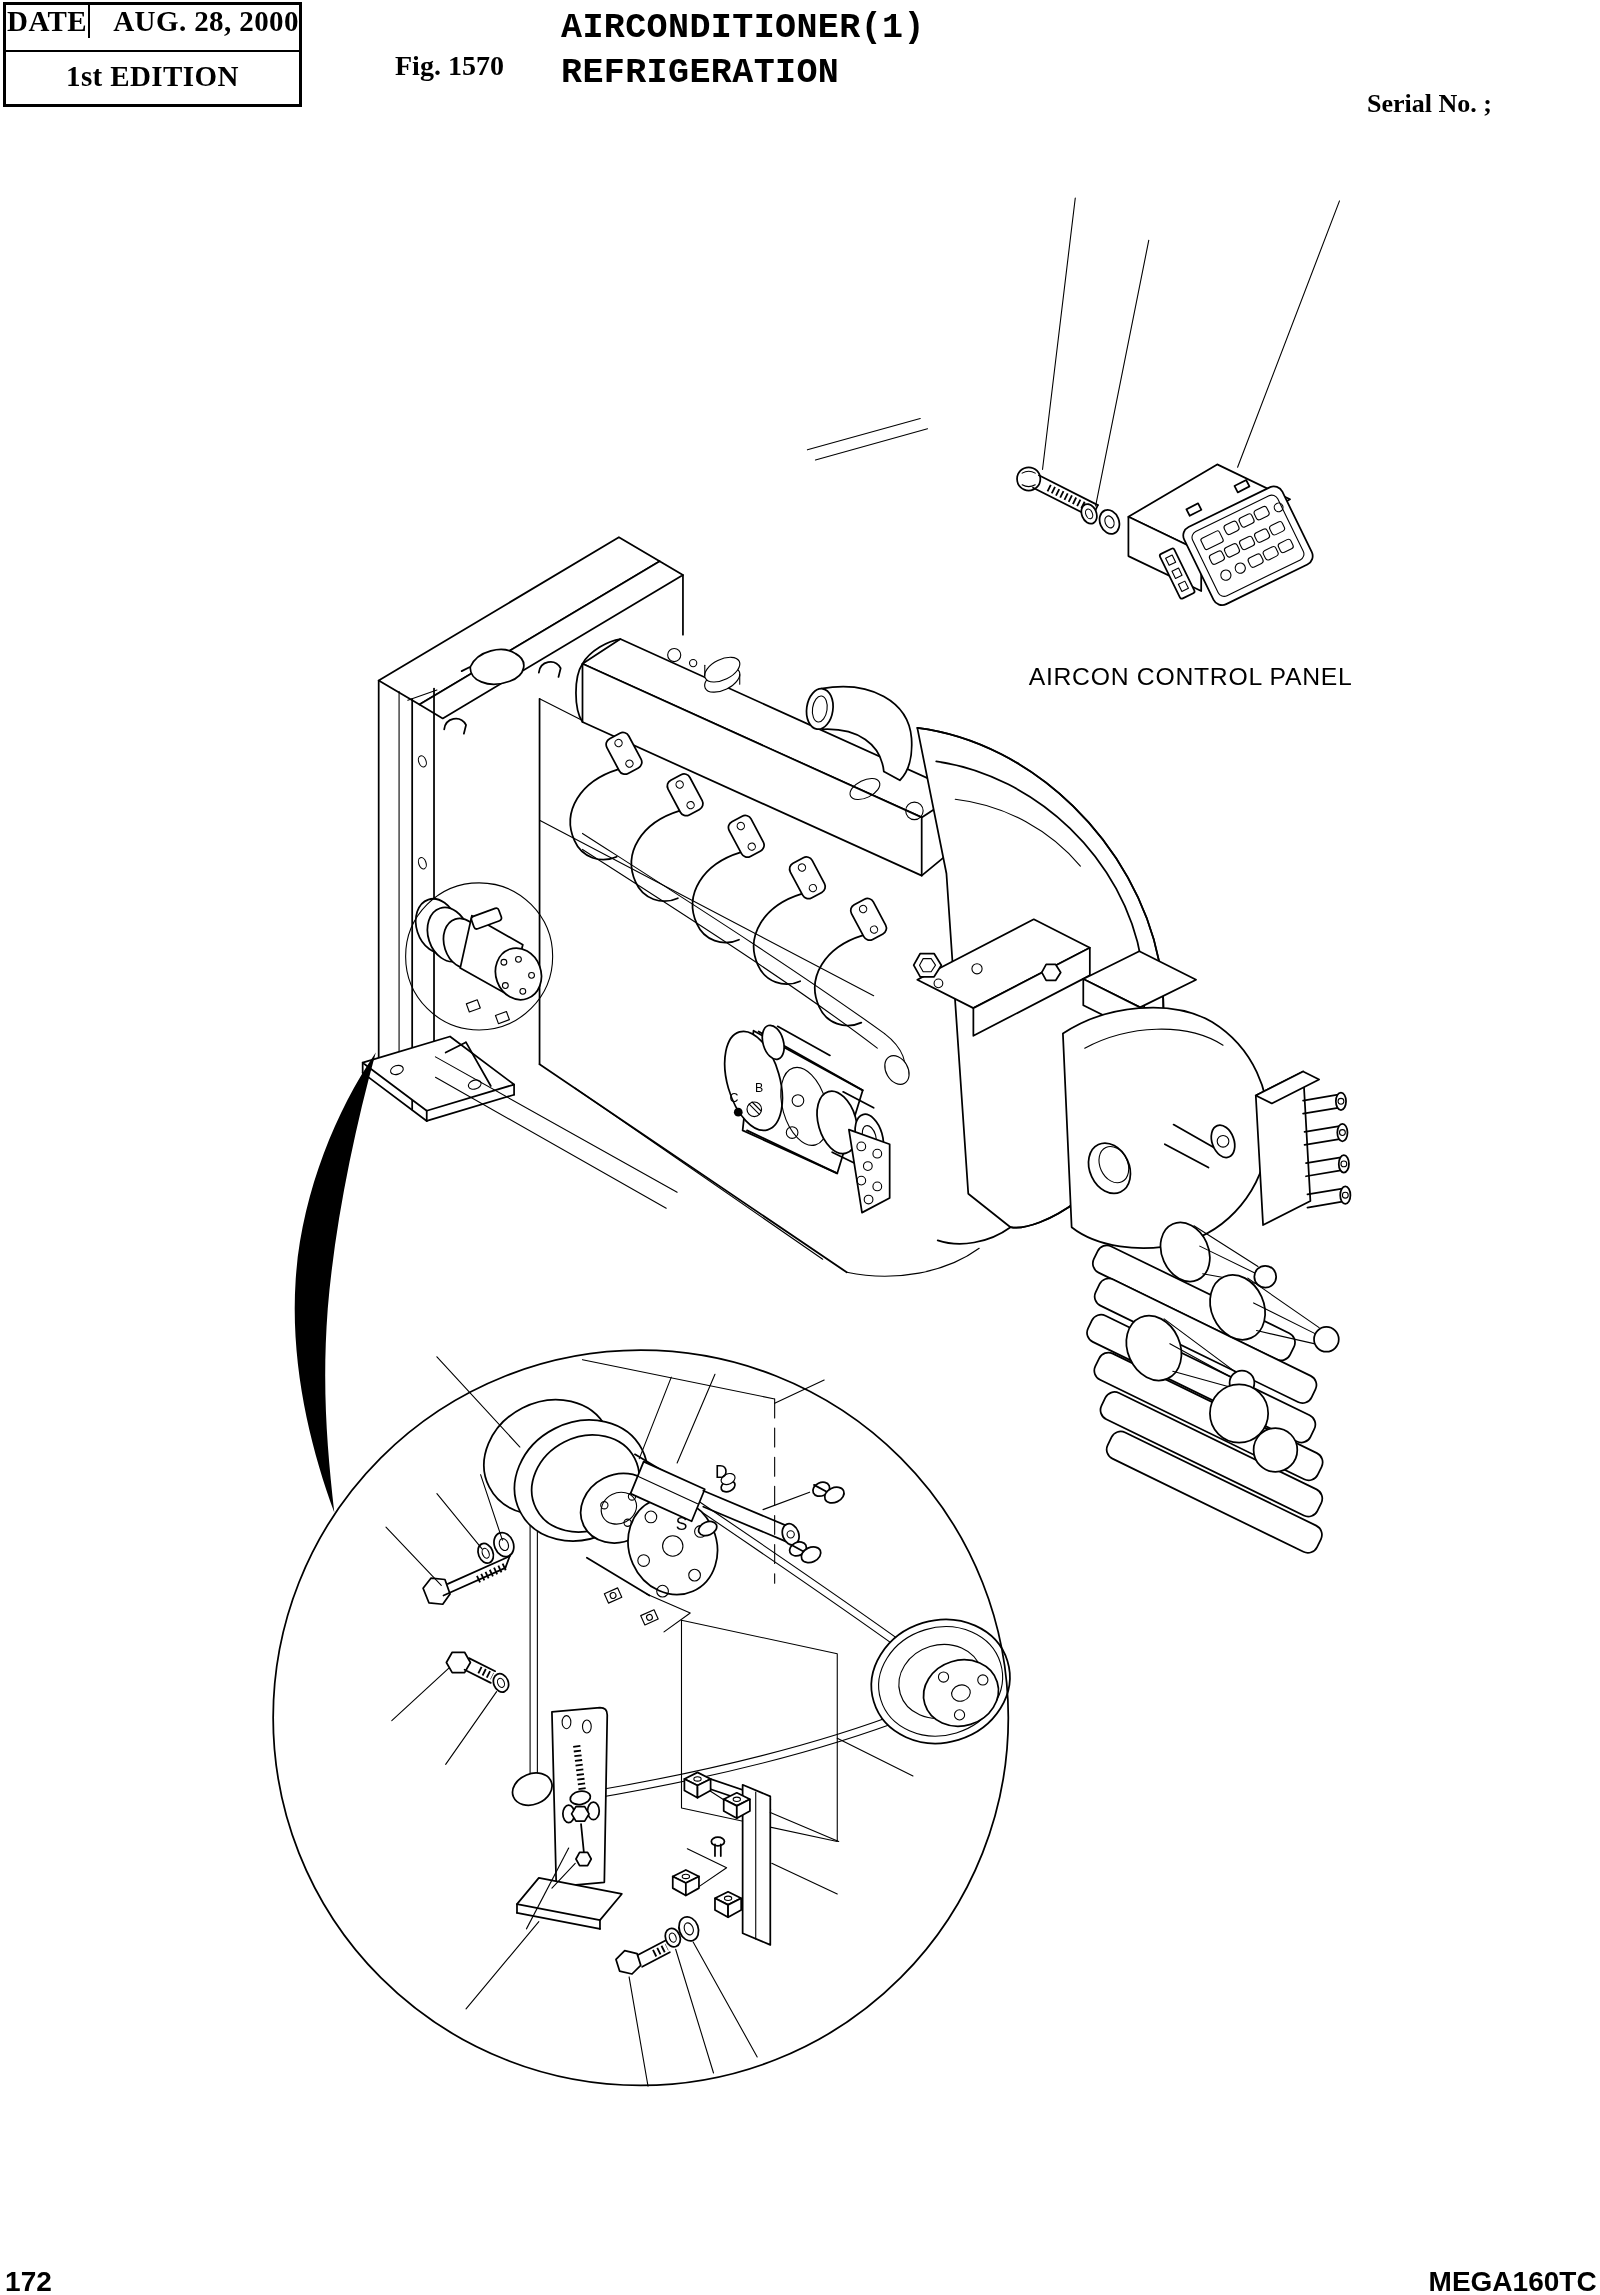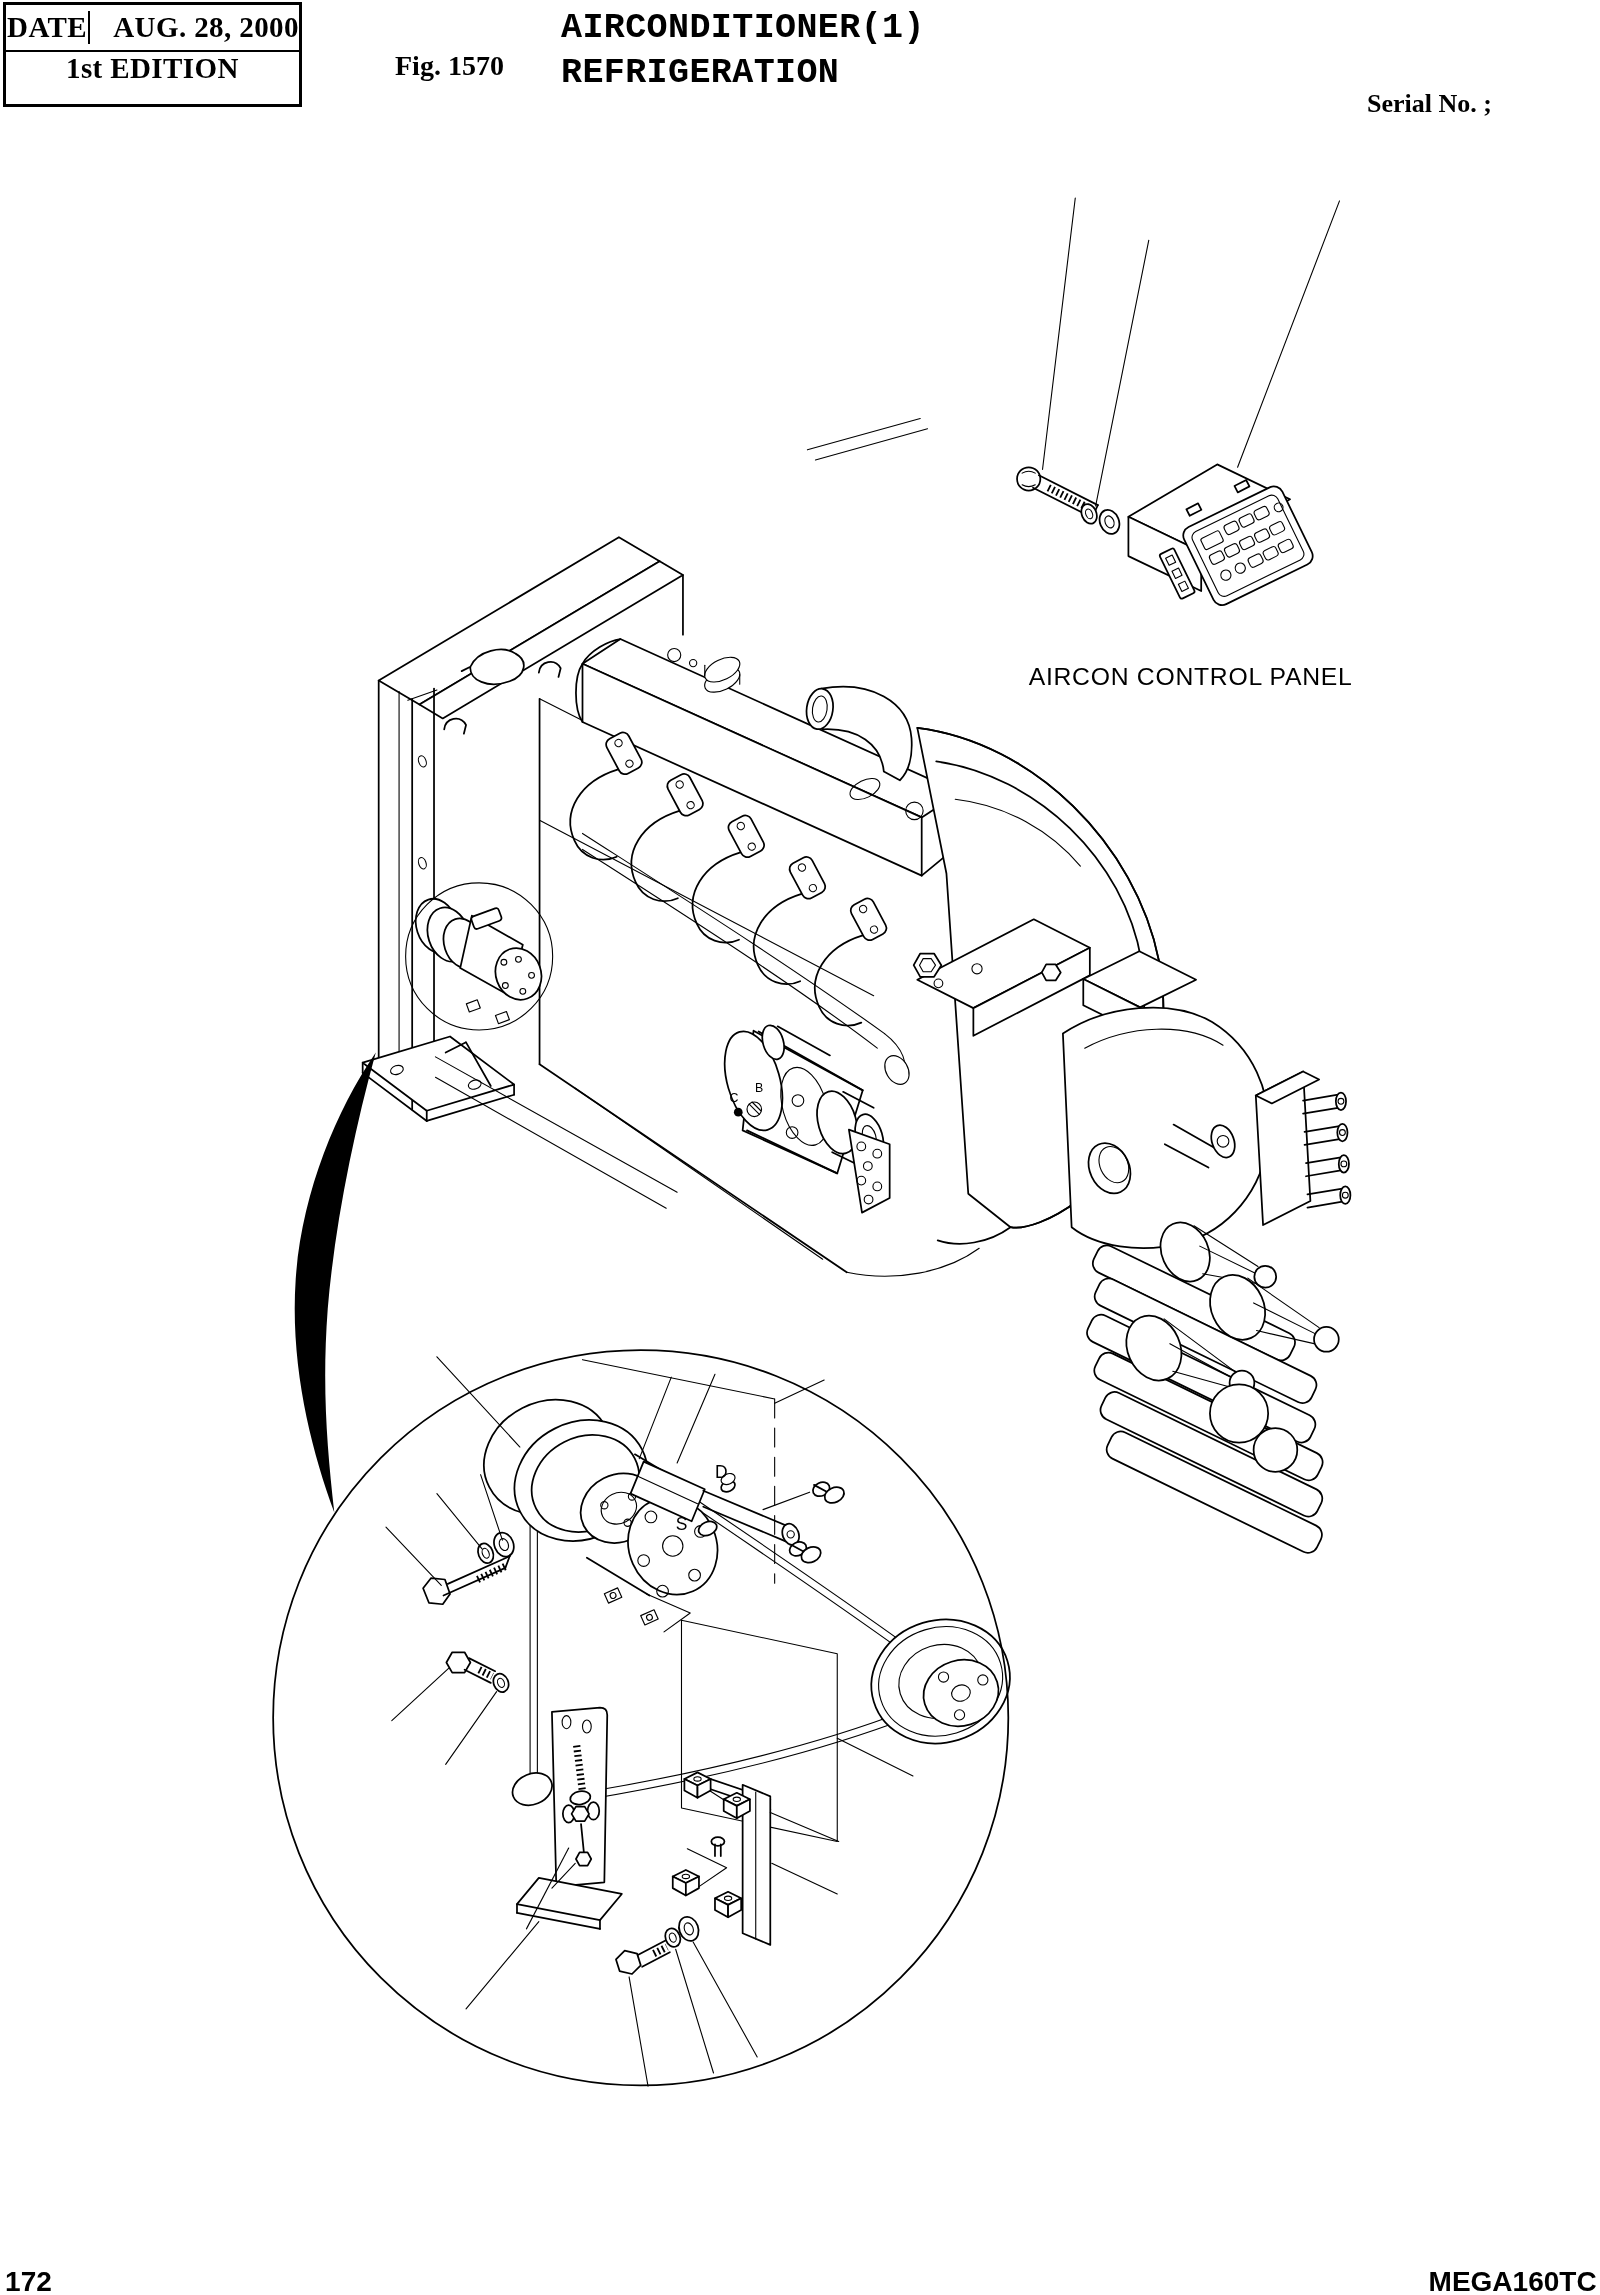--- a/index.html
+++ b/index.html
@@ -1,23 +1,23 @@
 <!DOCTYPE html>
 <html style="font-size:11.6px"><head>
 <meta charset="utf-8">
 <style>
   html,body{margin:0;padding:0;background:#e8e8e8;}
   #page{position:relative;width:1601px;height:2295px;background:#ffffff;overflow:hidden;
         font-family:"Liberation Serif",serif;color:#000;}
   
   #date-table{position:absolute;left:2.9px;top:1.5px;width:293px;border:3.6px solid #000;background:#fff;}
-  #date-table .row1{display:flex;height:45px;border-bottom:2.9px solid #000;align-items:center;}
+  #date-table .row1{display:flex;height:45px;border-bottom:2.9px solid #000;align-items:flex-start;}
   #date-table .cell-label{width:111px;border-right:2.2px solid #000;display:flex;align-items:center;justify-content:center;}
   #date-table .cell-value{flex:1;display:flex;align-items:center;justify-content:center;padding-left:23px;}
-  #date-table .row2{height:41px;display:flex;align-items:flex-start;justify-content:center;margin-bottom:11px;}
+  #date-table .row2{height:41px;display:flex;align-items:flex-end;justify-content:center;margin-bottom:11px;}
   #date-table span{font-weight:bold;font-size:29px;letter-spacing:0.4px;white-space:nowrap;}
   #fig-label{position:absolute;left:395px;top:50px;font-weight:bold;font-size:28px;white-space:nowrap;}
   #title-block{position:absolute;left:561px;top:5.8px;line-height:45px;}
   #title-block div{font-weight:bold;font-size:35px;letter-spacing:0.4px;white-space:nowrap;font-family:Liberation Mono, monospace;}
   #serial-label{position:absolute;left:1367px;top:89px;font-weight:bold;font-size:26px;white-space:nowrap;}
   
   #page-number{position:absolute;left:5.1px;top:2266px;font-family:"Liberation Sans",sans-serif;font-weight:bold;font-size:28px;}
   #model-code{position:absolute;right:4.4px;top:2266px;font-family:"Liberation Sans",sans-serif;font-weight:bold;font-size:28px;}
   
   svg{position:absolute;left:0;top:0;}

